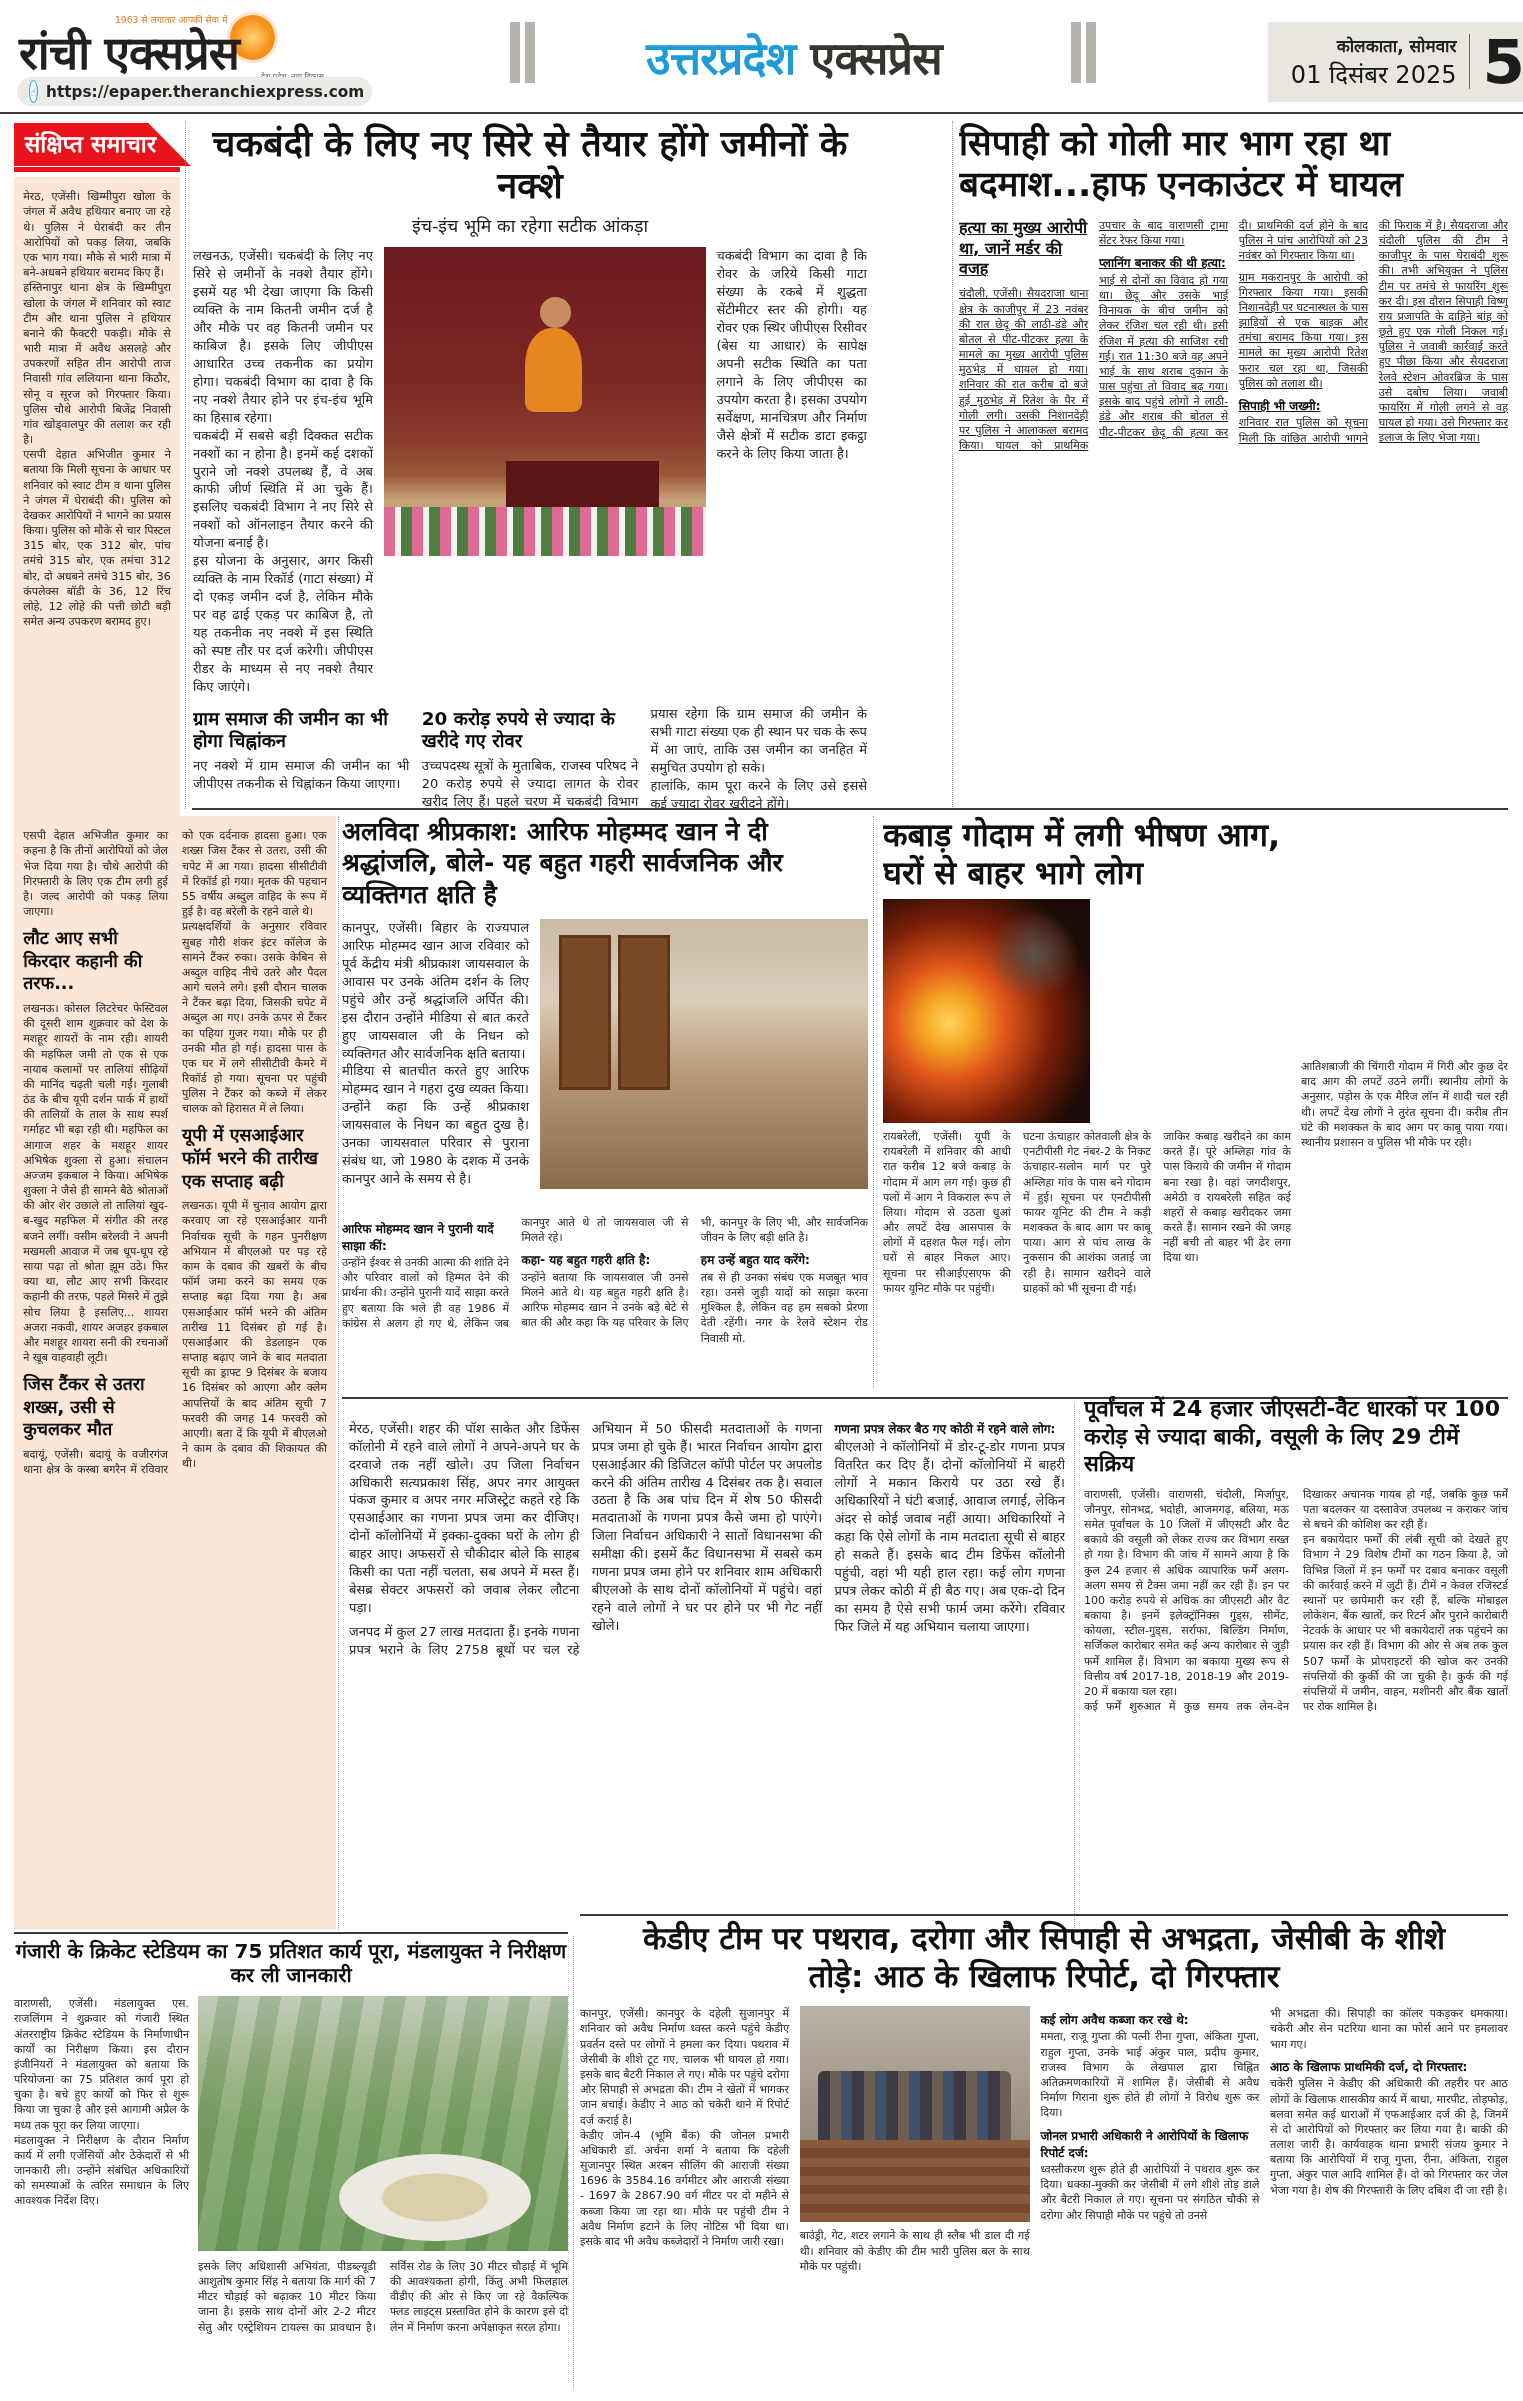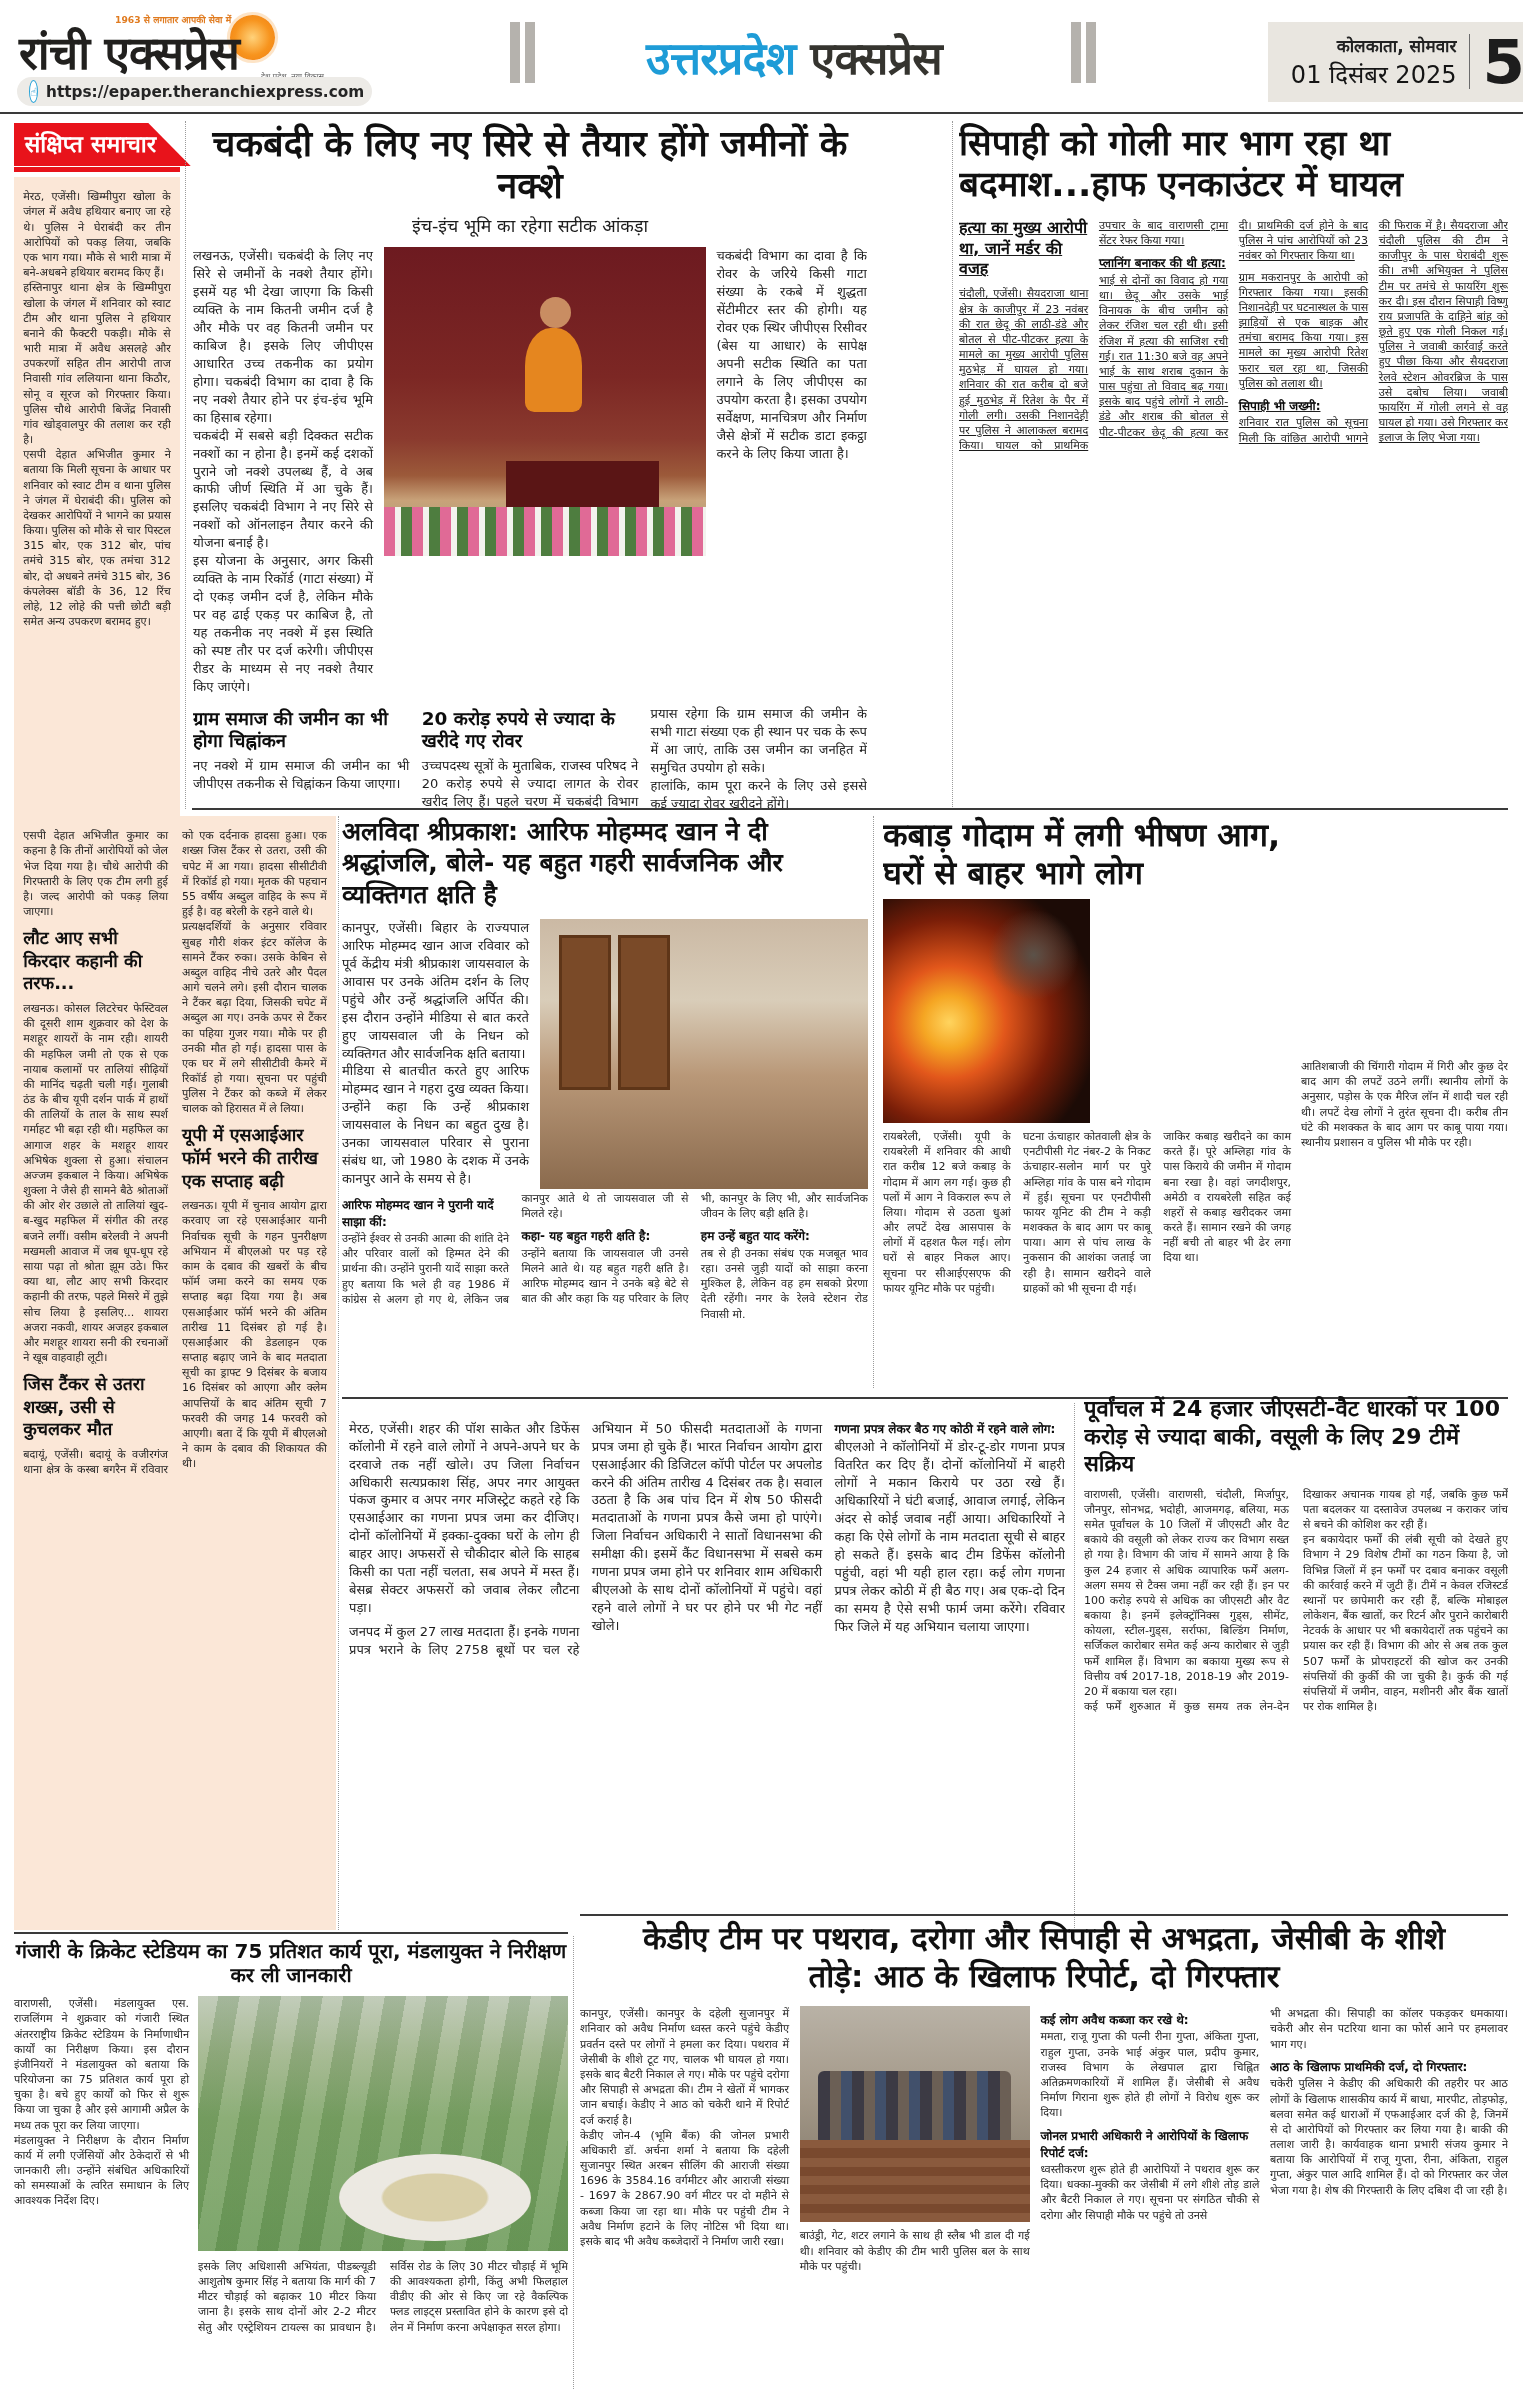--- a/index.html
+++ b/index.html
@@ -15,21 +15,21 @@
   .cols4{column-count:4;column-gap:10.7px;text-decoration:underline;}
   .lead-h{font-weight:800;font-size:12px;margin:4.6px 0 1.5px 0;break-after:avoid;color:#0d0d0d;}
   .sec-h{font-weight:800;font-size:18.4px;line-height:1.2;margin:3.1px 0 4.6px 0;break-after:avoid;color:#0d0d0d;}
   p{margin:0 0 6.1px 0;}
   .vdot{border-left:1.5px dotted #9b9b9b;width:0;}
   .hrule{background:#3a3a3a;}
   
   .logo-title{font-size:46px;font-weight:800;color:#21201e;letter-spacing:-0.8px;position:relative;z-index:2;}
   .sun{width:45px;height:45px;border-radius:50%;background:radial-gradient(circle,#ffd27a 0%,#f7941e 55%,#ef7d13 100%);
        box-shadow:0 0 0 3.1px rgba(247,148,30,.25);z-index:1;}
-  .tag-top{font-size:9.2px;font-weight:700;color:#e07b20;}
+  .tag-top{font-size:9.2px;font-weight:400;color:#e07b20;}
   .tag-bottom{font-size:7.7px;color:#555;}
   .url-bar{display:flex;align-items:center;gap:7.7px;background:#edebe7;border-radius:14.6px;height:29px;padding:0 12.3px;}
   .url-icon{width:21px;height:21px;border-radius:50%;background:#fff;border:1.5px solid #2aa4d8;color:#1d8fc9;
             display:flex;align-items:center;justify-content:center;font-size:11.5px;}
   .url-text{font-size:15.3px;font-weight:800;color:#242424;}
   .edition{font-size:45px;font-weight:800;letter-spacing:-0.8px;}
   .edition .blue{color:#1e9cd7;}
   .edition .black{color:#35342f;}
   .deco{display:flex;gap:4.6px;}
   .deco i{display:block;width:10px;height:61px;background:#b5b2ad;}
@@ -180,21 +180,21 @@
   <div class="abs" style="left:342px;top:816px;width:526px;height:572px;overflow:hidden;">
     <div class="headline" style="font-size:25px;line-height:1.25;">अलविदा श्रीप्रकाश: आरिफ मोहम्मद खान ने दी श्रद्धांजलि, बोले- यह बहुत गहरी सार्वजनिक और व्यक्तिगत क्षति है</div>
     <div style="display:flex;gap:10.7px;margin-top:9.2px;">
       <div class="body-txt" style="width:187px;">कानपुर, एजेंसी। बिहार के राज्यपाल आरिफ मोहम्मद खान आज रविवार को पूर्व केंद्रीय मंत्री श्रीप्रकाश जायसवाल के आवास पर उनके अंतिम दर्शन के लिए पहुंचे और उन्हें श्रद्धांजलि अर्पित की। इस दौरान उन्होंने मीडिया से बात करते हुए जायसवाल जी के निधन को व्यक्तिगत और सार्वजनिक क्षति बताया।
 मीडिया से बातचीत करते हुए आरिफ मोहम्मद खान ने गहरा दुख व्यक्त किया। उन्होंने कहा कि उन्हें श्रीप्रकाश जायसवाल के निधन का बहुत दुख है। उनका जायसवाल परिवार से पुराना संबंध था, जो 1980 के दशक में उनके कानपुर आने के समय से है।</div>
       <div class="photo photo-tribute" style="flex:1;height:270px;">
         <div class="door" style="left:6%;"></div>
         <div class="door" style="left:24%;"></div>
       </div>
     </div>
-    <div class="cols3" style="margin-top:2px;">
+    <div class="cols3" style="margin-top:26px;">
       <div class="lead-h">आरिफ मोहम्मद खान ने पुरानी यादें साझा कीं:</div>
       <p class="body-txt small-txt">उन्होंने ईश्वर से उनकी आत्मा की शांति देने और परिवार वालों को हिम्मत देने की प्रार्थना की। उन्होंने पुरानी यादें साझा करते हुए बताया कि भले ही वह 1986 में कांग्रेस से अलग हो गए थे, लेकिन जब कानपुर आते थे तो जायसवाल जी से मिलते रहे।</p>
       <div class="lead-h">कहा- यह बहुत गहरी क्षति है:</div>
       <p class="body-txt small-txt">उन्होंने बताया कि जायसवाल जी उनसे मिलने आते थे। यह बहुत गहरी क्षति है। आरिफ मोहम्मद खान ने उनके बड़े बेटे से बात की और कहा कि यह परिवार के लिए भी, कानपुर के लिए भी, और सार्वजनिक जीवन के लिए बड़ी क्षति है।</p>
       <div class="lead-h">हम उन्हें बहुत याद करेंगे:</div>
       <p class="body-txt small-txt">तब से ही उनका संबंध एक मजबूत भाव रहा। उनसे जुड़ी यादों को साझा करना मुश्किल है, लेकिन वह हम सबको प्रेरणा देती रहेंगी। नगर के रेलवे स्टेशन रोड निवासी मो.</p>
     </div>
   </div>
 
   <div class="abs vdot" style="left:873px;top:816px;height:572px;"></div>

